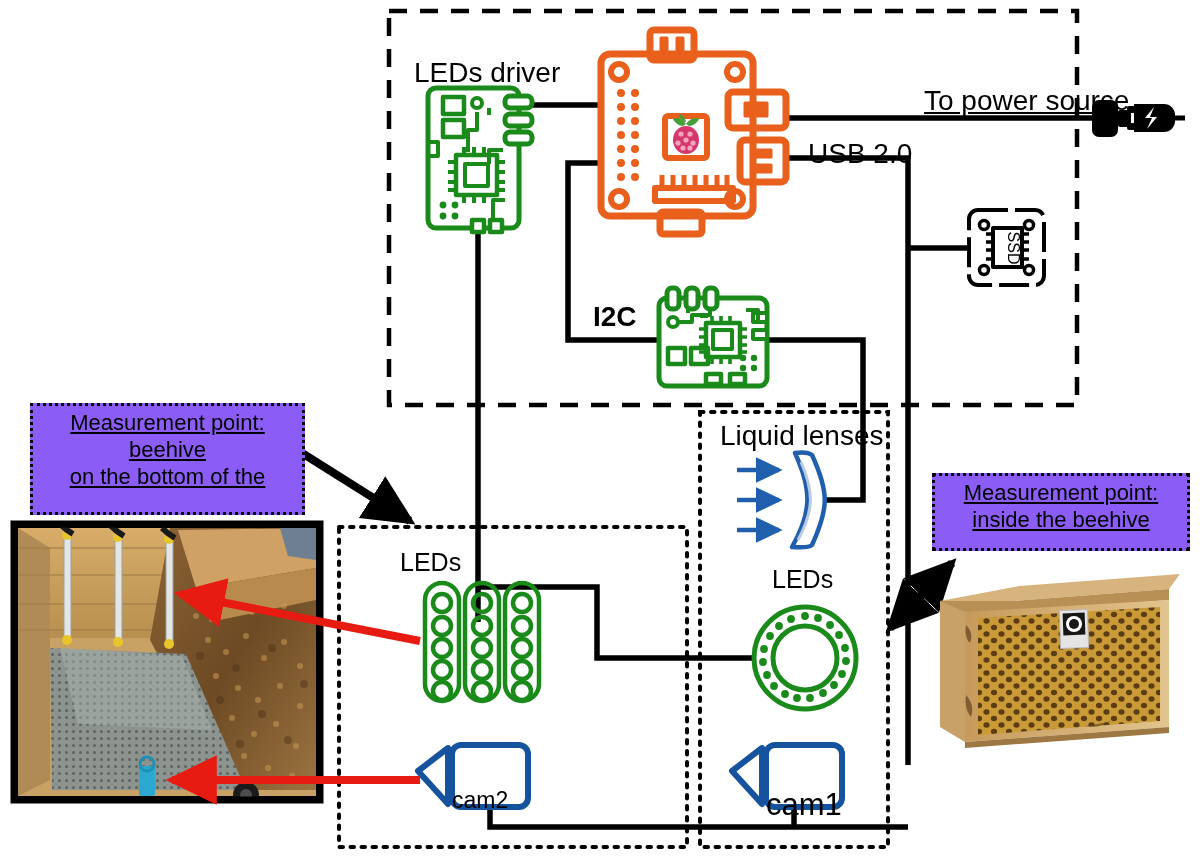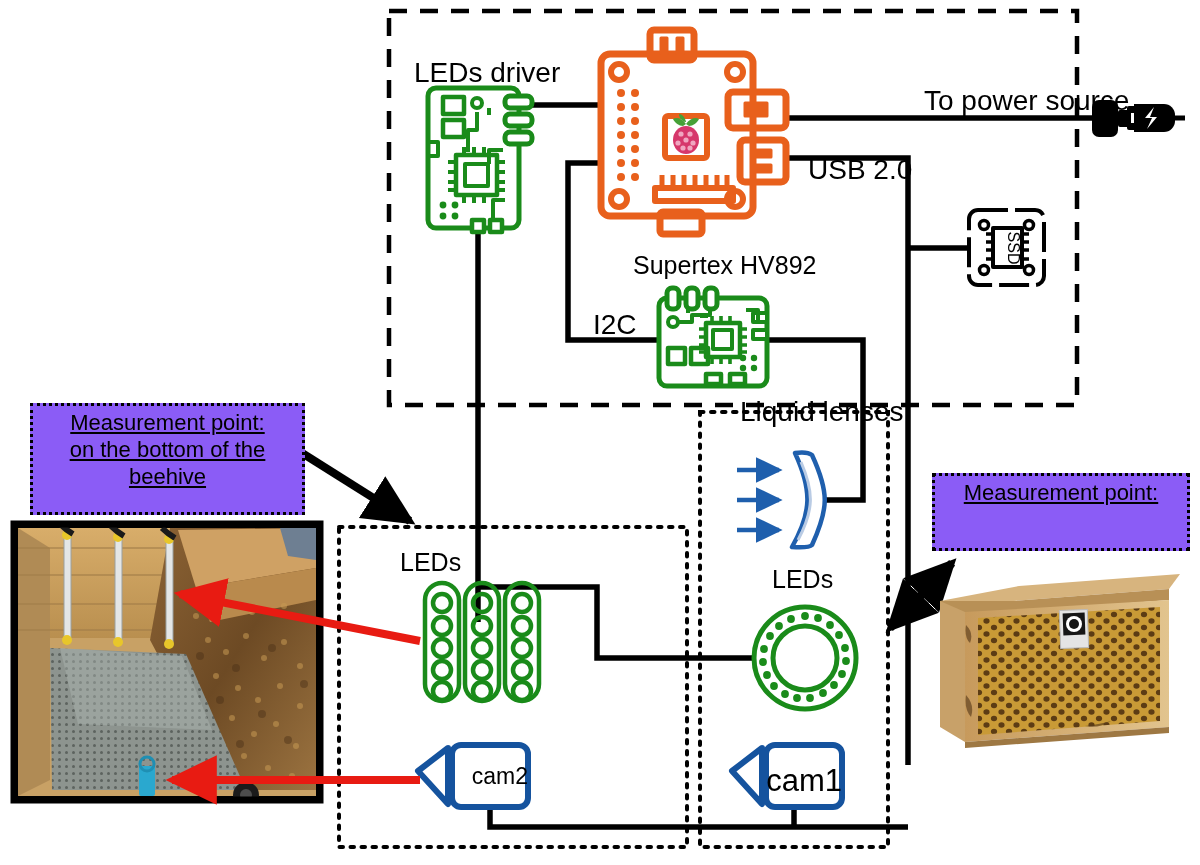--- a/index.html
+++ b/index.html
@@ -2,21 +2,21 @@
 <html><head>
 <meta charset="utf-8">
 <title>Beehive Monitoring System Diagram</title>
 <style>
   html,body{margin:0;padding:0;background:#ffffff;}
   body{width:1200px;height:865px;position:relative;overflow:hidden;
        font-family:"Liberation Sans","DejaVu Sans",sans-serif;}
   #stage{position:absolute;left:0;top:0;width:1200px;height:865px;}
   svg.layer{position:absolute;left:0;top:0;width:1200px;height:865px;}
   .lbl{position:absolute;color:#000;font-size:28px;line-height:1.15;white-space:nowrap;}
-  .lbl.c{text-align:right;}
+  .lbl.c{text-align:left;margin-top:24px;}
   .callout{position:absolute;background:#8b5cf6;border:3px dotted #000;
            box-sizing:border-box;display:flex;align-items:flex-start;justify-content:center;
            text-align:center;font-size:22px;line-height:1.22;color:#000;padding:4px 6px;text-decoration:underline;}
 </style>
 </head>
 <body>
 
 <div id="stage">
 
   <svg class="layer" viewBox="0 0 1200 865">
@@ -455,45 +455,45 @@
       </g>
 
       <path d="M965,742 L1169,727 L1169,733 L965,748 z" fill="#9e7843"></path>
     </g>
 
   </svg>
 
   <div class="lbl" style="left:414px;top:57px;">LEDs driver</div>
 
 
-  <div class="lbl" style="left:633px;top:251px;font-size:25px;">Supertex HV892</div>
-
-  <div class="lbl" style="left:593px;top:309px;">I2C</div>
-
-  <div class="lbl" style="left:808px;top:154px;">USB 2.0</div>
-
-  <div class="lbl" style="left:924px;top:85px;">To power source</div>
-
-  <div class="lbl" style="left:720px;top:396px;margin-left:20px;">Liquid lenses</div>
+
+  <div class="lbl" style="left:593px;top:301px;font-weight:bold;">I2C</div>
+
+  <div class="lbl" style="left:808px;top:138px;">USB 2.0</div>
+
+  <div class="lbl" style="left:924px;top:85px;text-decoration:underline;">To power source</div>
+
+  <div class="lbl" style="left:720px;top:420px;">Liquid lenses</div>
 
   <div class="lbl" style="left:772px;top:565px;font-size:25px;">LEDs</div>
 
   <div class="lbl" style="left:400px;top:548px;font-size:25px;">LEDs</div>
 
   <div class="lbl c" style="left:452px;top:763px;width:76px;font-size:23px;">cam2</div>
 
   <div class="lbl c" style="left:766px;top:763px;width:76px;font-size:31px;">cam1</div>
 
   <div class="callout" style="left:30px;top:403px;width:275px;height:112px;">
     <div>
       <div>Measurement point:</div>
+      <div>beehive</div>
       <div>on the bottom of the</div>
-      <div>beehive</div>
     </div>
   </div>
 
   <div class="callout" style="left:932px;top:473px;width:258px;height:78px;">
     <div>
       <div>Measurement point:</div>
+      <div>inside the beehive</div>
     </div>
   </div>
 
 </div>
 
 </body></html>

